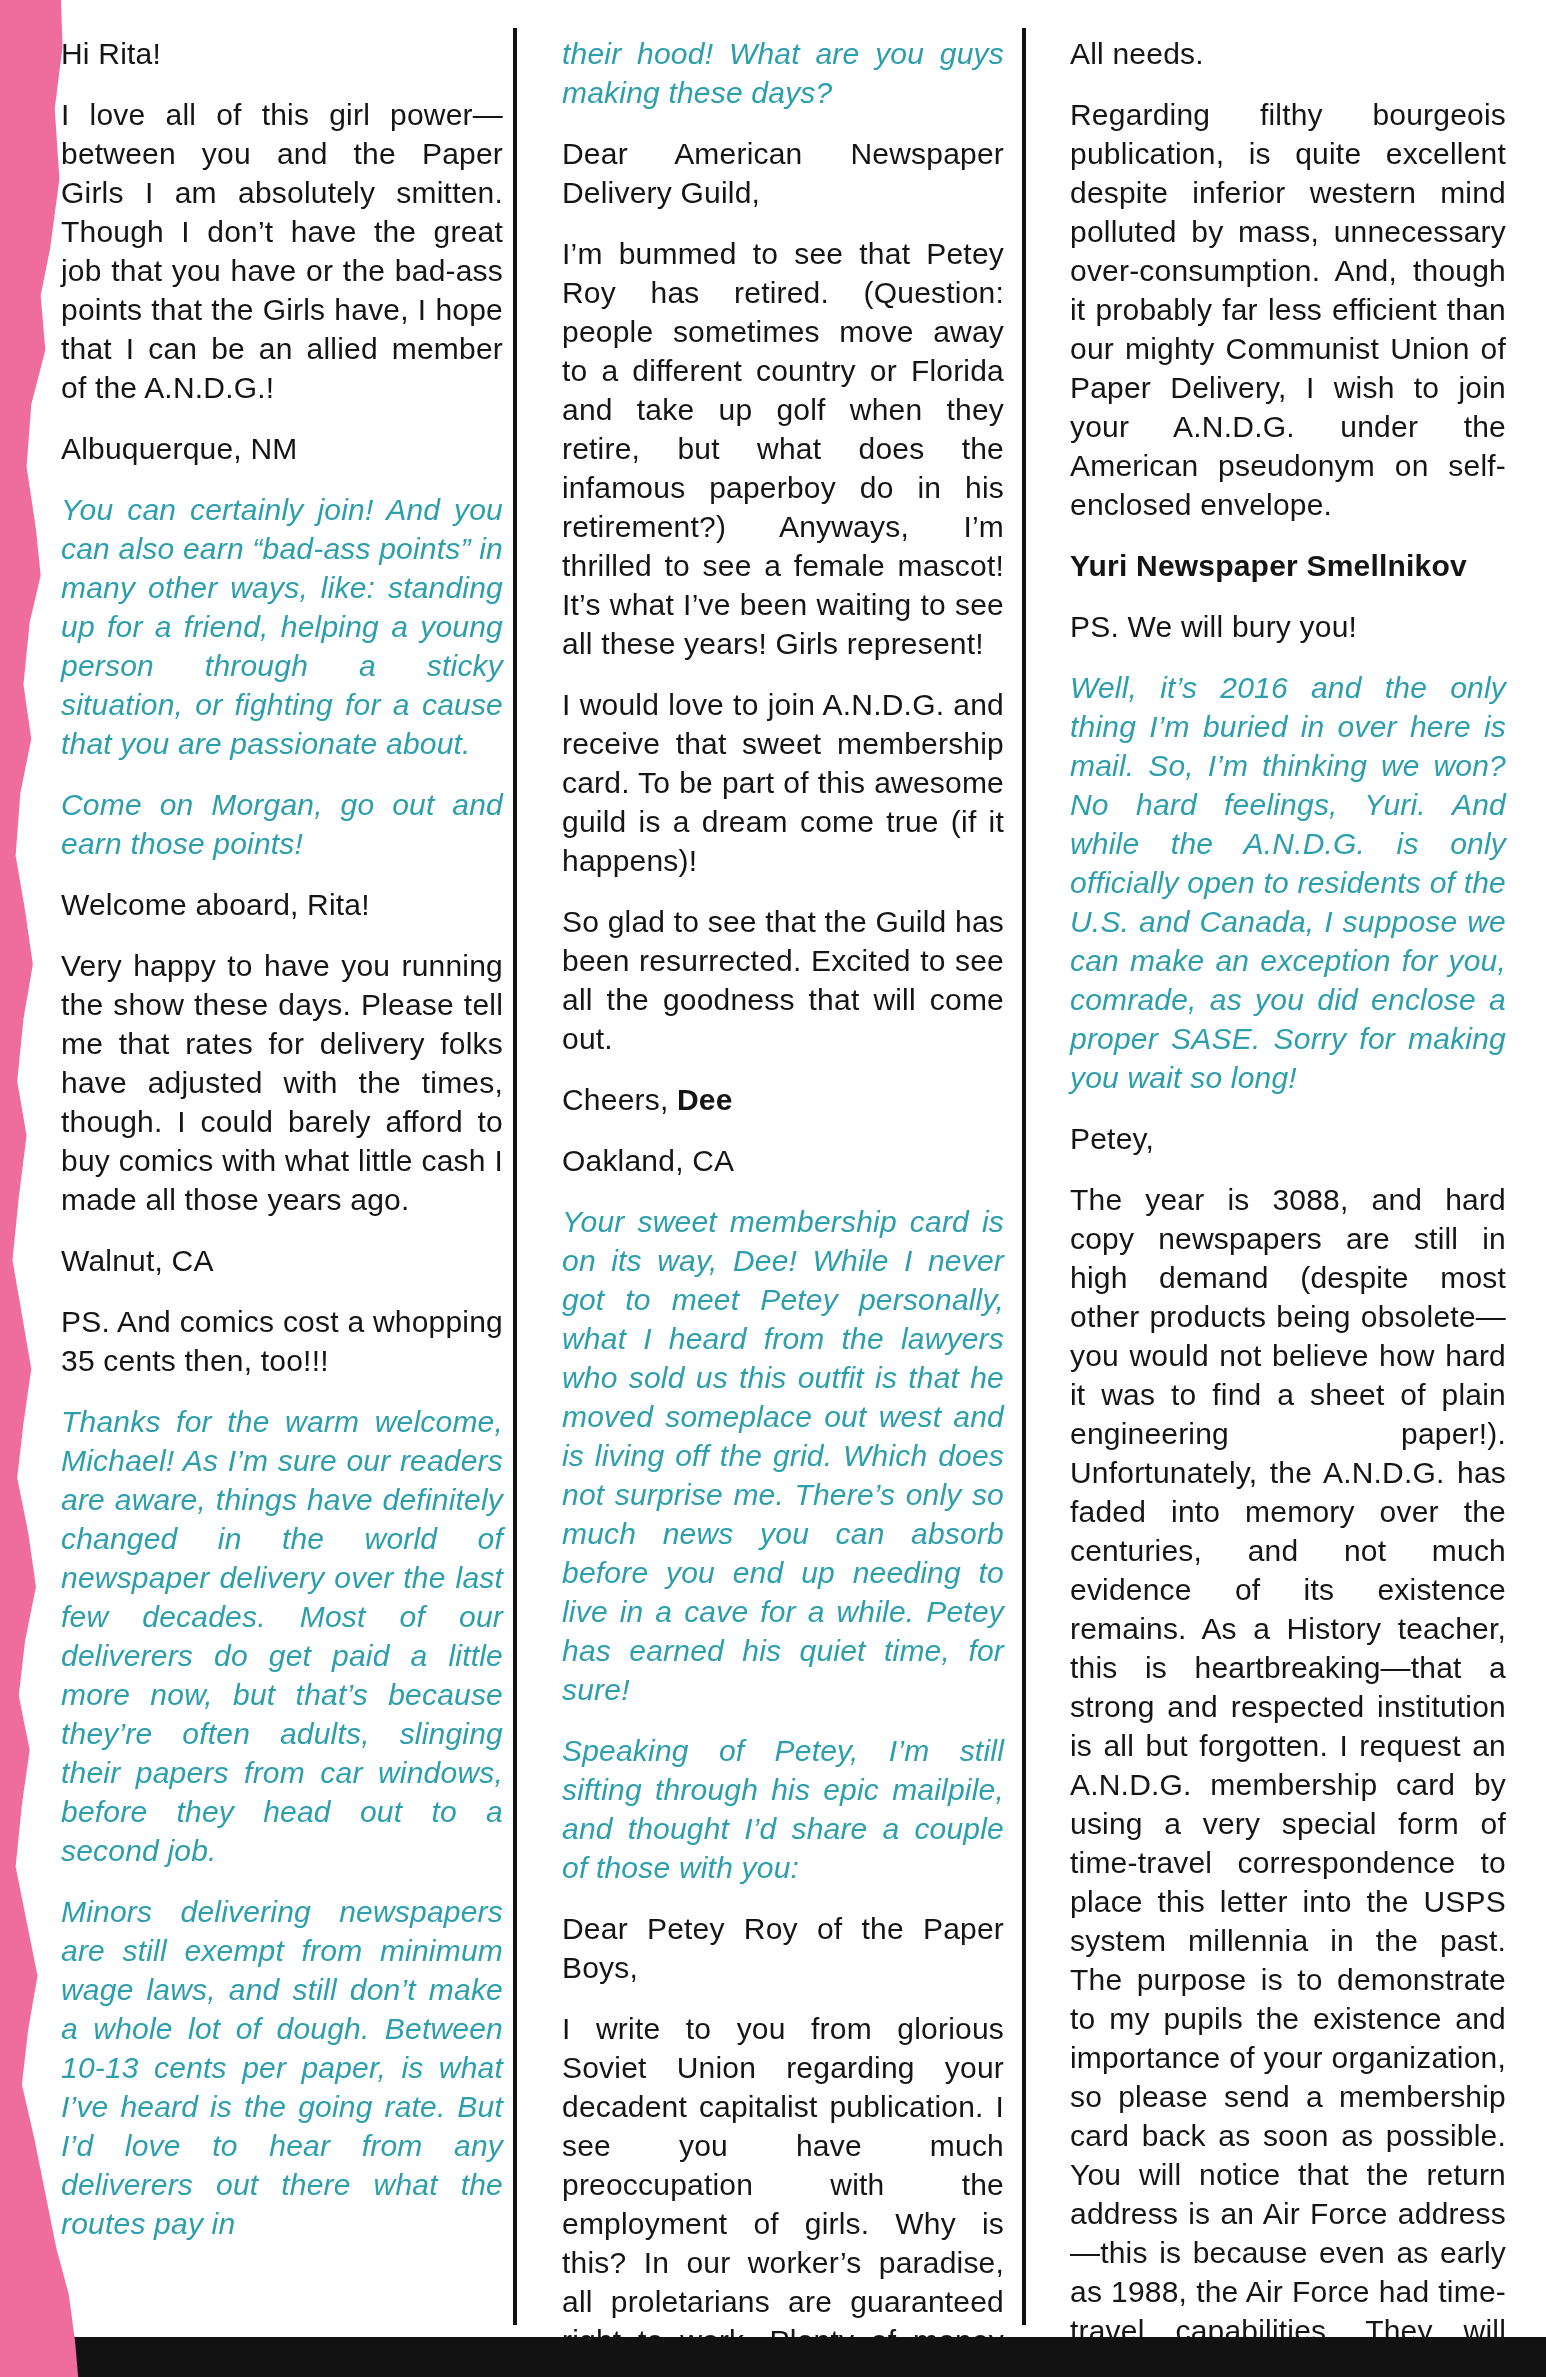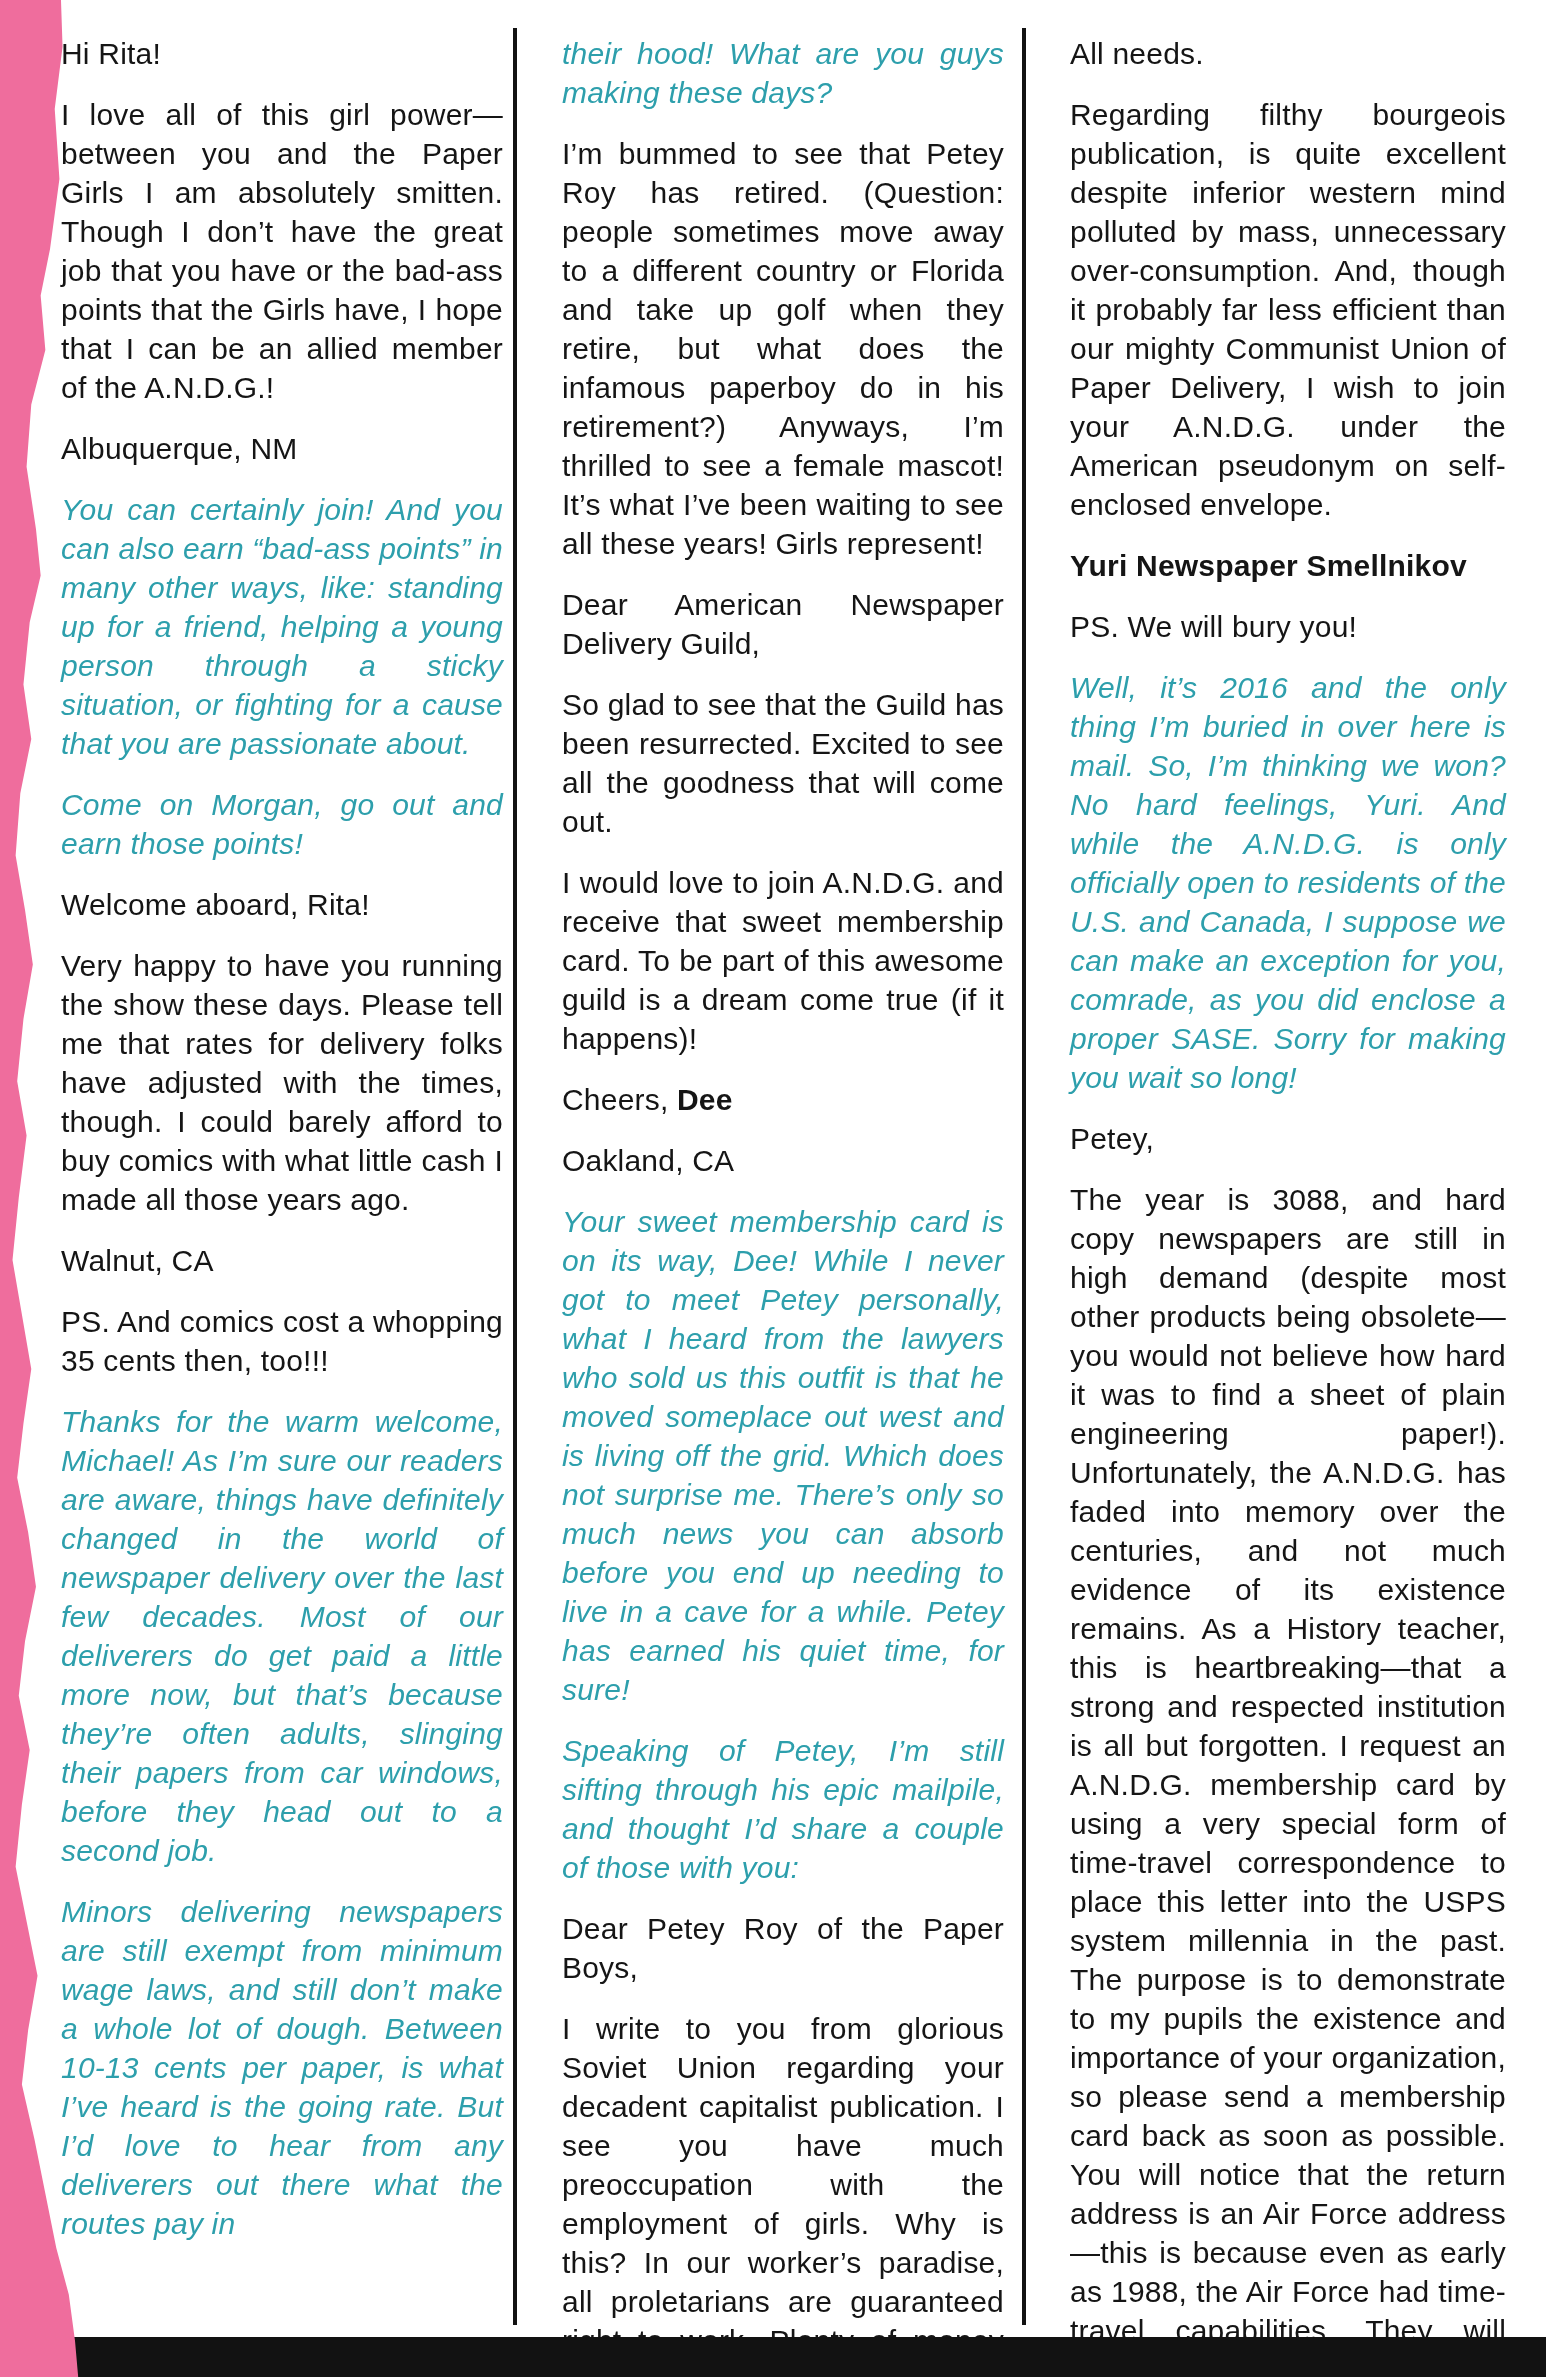--- a/index.html
+++ b/index.html
@@ -77,24 +77,24 @@
     <p class="letter">Welcome aboard, Rita!</p>
     <p class="letter">Very happy to have you running the show these days. Please tell me that rates for delivery folks have adjusted with the times, though. I could barely afford to buy comics with what little cash I made all those years ago.</p>
     <p class="letter">Walnut, CA</p>
     <p class="letter">PS. And comics cost a whopping 35 cents then, too!!!</p>
     <p class="response">Thanks for the warm welcome, Michael! As I’m sure our readers are aware, things have definitely changed in the world of newspaper delivery over the last few decades. Most of our deliverers do get paid a little more now, but that’s because they’re often adults, slinging their papers from car windows, before they head out to a second job.</p>
     <p class="response">Minors delivering newspapers are still exempt from minimum wage laws, and still don’t make a whole lot of dough. Between 10-13 cents per paper, is what I’ve heard is the going rate. But I’d love to hear from any deliverers out there what the routes pay in</p>
   </div>
 <div id="divider-1" class="divider"></div>
 <div id="column-2" class="column">
     <p class="response">their hood! What are you guys making these days?</p>
+    <p class="letter">Dear American Newspaper Delivery Guild,</p>
     <p class="letter">I’m bummed to see that Petey Roy has retired. (Question: people sometimes move away to a different country or Florida and take up golf when they retire, but what does the infamous paperboy do in his retirement?) Anyways, I’m thrilled to see a female mascot! It’s what I’ve been waiting to see all these years! Girls represent!</p>
-    <p class="letter">Dear American Newspaper Delivery Guild,</p>
+    <p class="letter">I would love to join A.N.D.G. and receive that sweet membership card. To be part of this awesome guild is a dream come true (if it happens)!</p>
     <p class="letter">So glad to see that the Guild has been resurrected. Excited to see all the goodness that will come out.</p>
-    <p class="letter">I would love to join A.N.D.G. and receive that sweet membership card. To be part of this awesome guild is a dream come true (if it happens)!</p>
     <p class="signature"><span>Cheers, </span><strong>Dee</strong></p>
     <p class="letter">Oakland, CA</p>
     <p class="response">Your sweet membership card is on its way, Dee! While I never got to meet Petey personally, what I heard from the lawyers who sold us this outfit is that he moved someplace out west and is living off the grid. Which does not surprise me. There’s only so much news you can absorb before you end up needing to live in a cave for a while. Petey has earned his quiet time, for sure!</p>
     <p class="response">Speaking of Petey, I’m still sifting through his epic mailpile, and thought I’d share a couple of those with you:</p>
     <p class="letter">Dear Petey Roy of the Paper Boys,</p>
     <p class="letter">I write to you from glorious Soviet Union regarding your decadent capitalist publication. I see you have much preoccupation with the employment of girls. Why is this? In our worker’s paradise, all proletarians are guaranteed right to work. Plenty of money for all needs. Vodka, turnip, potato.</p>
   </div>
 <div id="divider-2" class="divider"></div>
 <div id="column-3" class="column">
     <p class="letter">All needs.</p>

